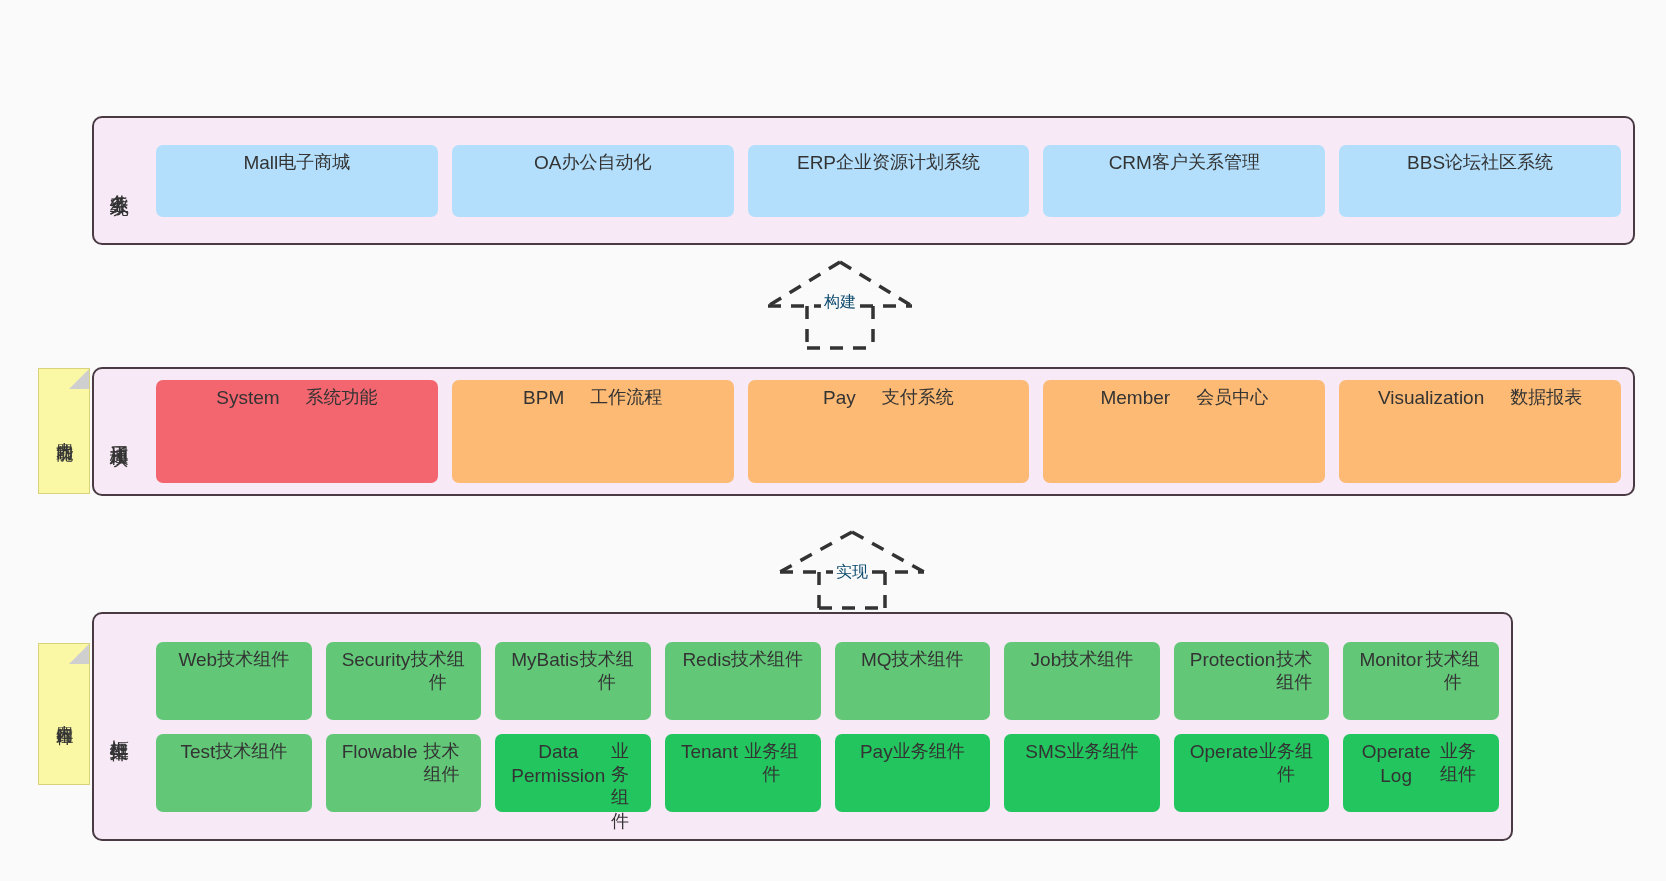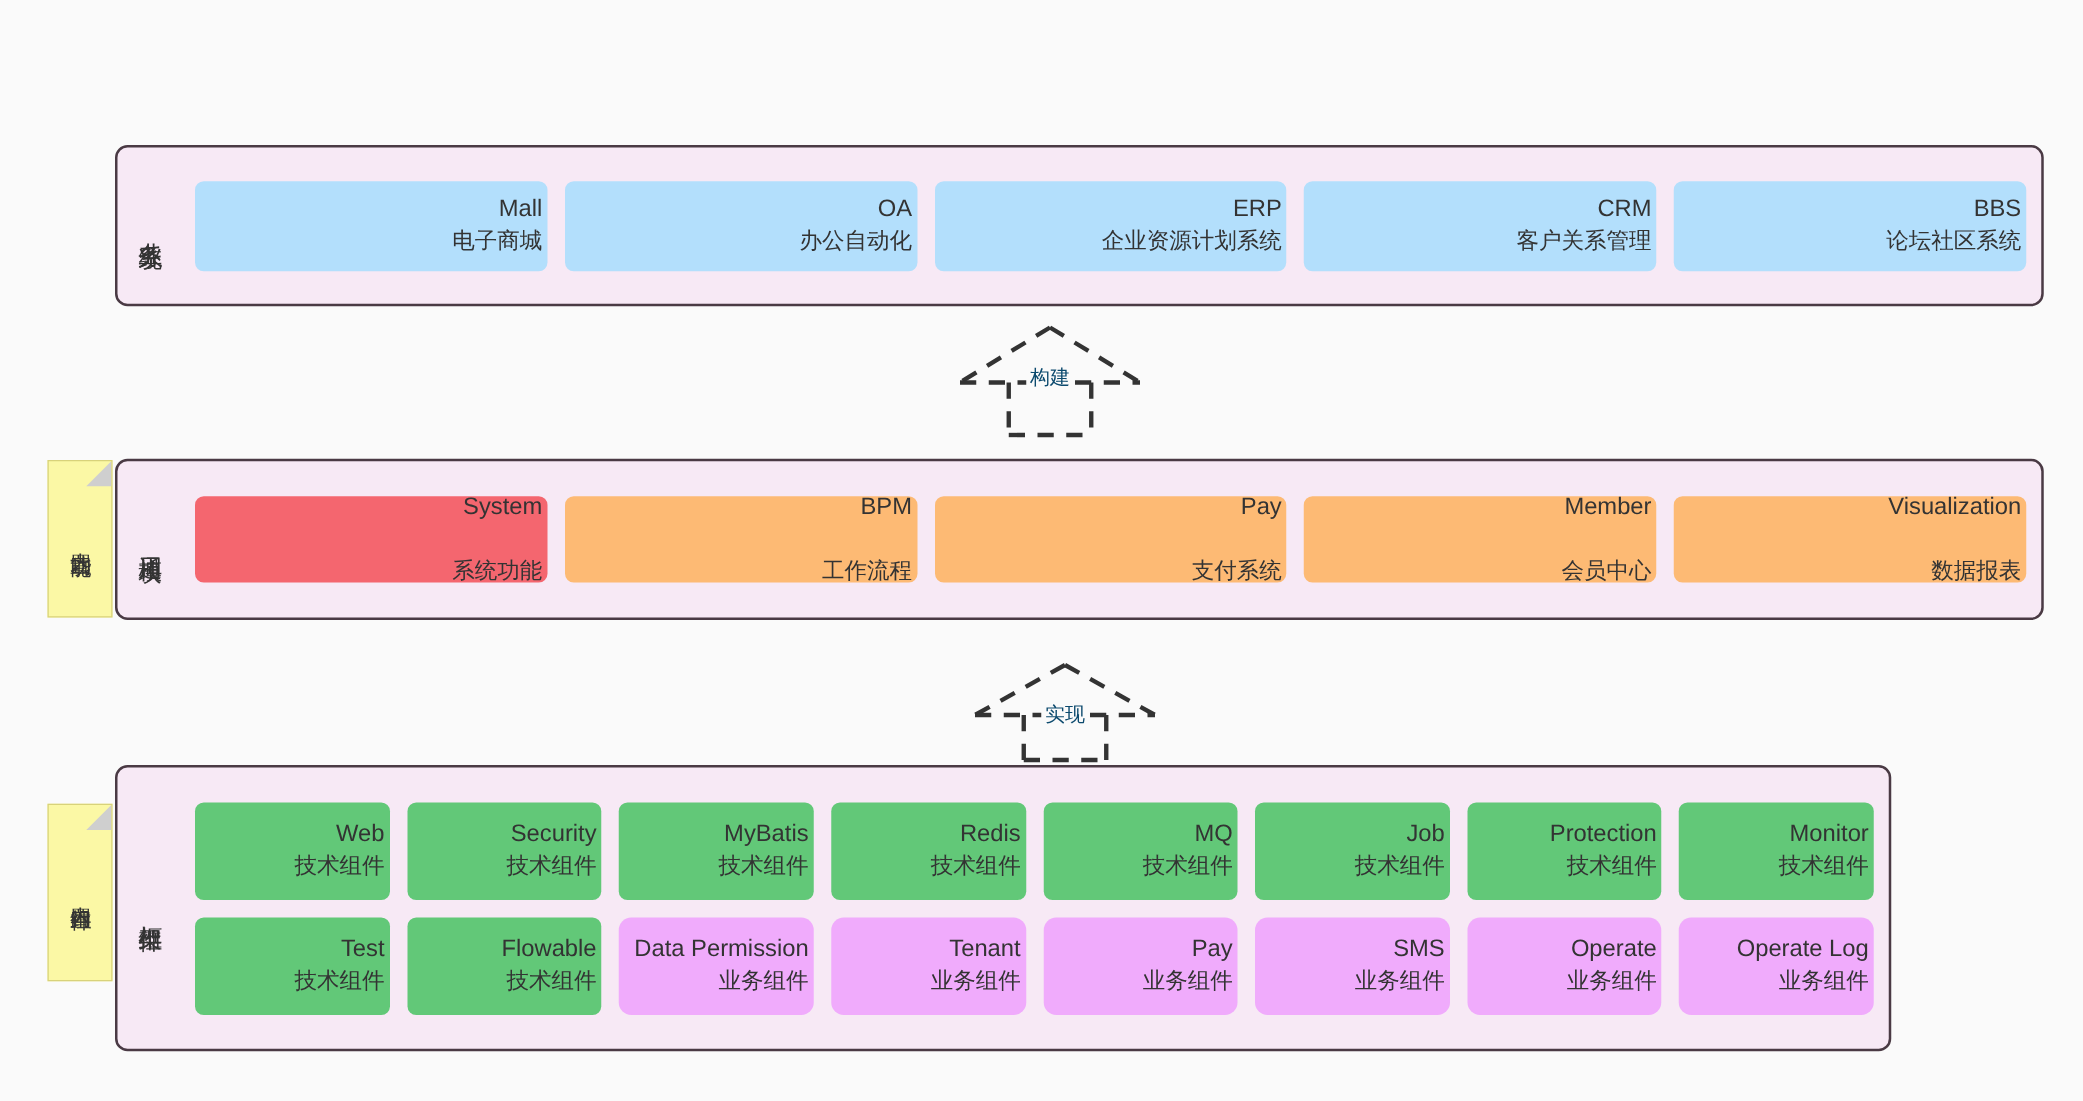--- a/index.html
+++ b/index.html
@@ -49,44 +49,44 @@
     display: flex;
     gap: 14px;
     align-items: stretch;
   }
 
   
   .card {
     flex: 1 1 0;
     border-radius: 7px;
     display: flex;
-    flex-direction: column;
-    align-items: flex-end;
+    flex-direction: row;
+    align-items: flex-start;
     justify-content: center;
     text-align: center;
     line-height: 1.3;
-    padding: 6px 4px;
+    padding: 6px 16px;
     user-select: none;
   }
   .card .t1 { font-size: 19px; }
   .card .t2 { font-size: 18px; }
 
   .c-blue        { background: #b3dffc; }
   .c-red         { background: #f4666f; }
   .c-pink        { background: #fdba74; }
   .c-green       { background: #62c878; }
-  .c-lightgreen  { background: #f0abfc; border-radius: 10px; }
+  .c-lightgreen  { background: #22c55e; }
 
   
   #layer-business { left: 92px;  top: 116px; width: 1543px; height: 129px; }
   #layer-modules  { left: 92px;  top: 367px; width: 1543px; height: 129px; }
   #layer-frame    { left: 92px;  top: 612px; width: 1421px; height: 229px; }
 
   #layer-business .card { height: 72px; }
-  #layer-modules  .card { height: 69px; gap: 26px; }
+  #layer-modules  .card { height: 103px; gap: 26px; }
   #layer-frame    .card { height: 78px; }
 
   
   .note {
     position: absolute;
     width: 52px;
     background: #fbf8a5;
     border: 1px solid #d8d27a;
     display: flex;
     align-items: center;

